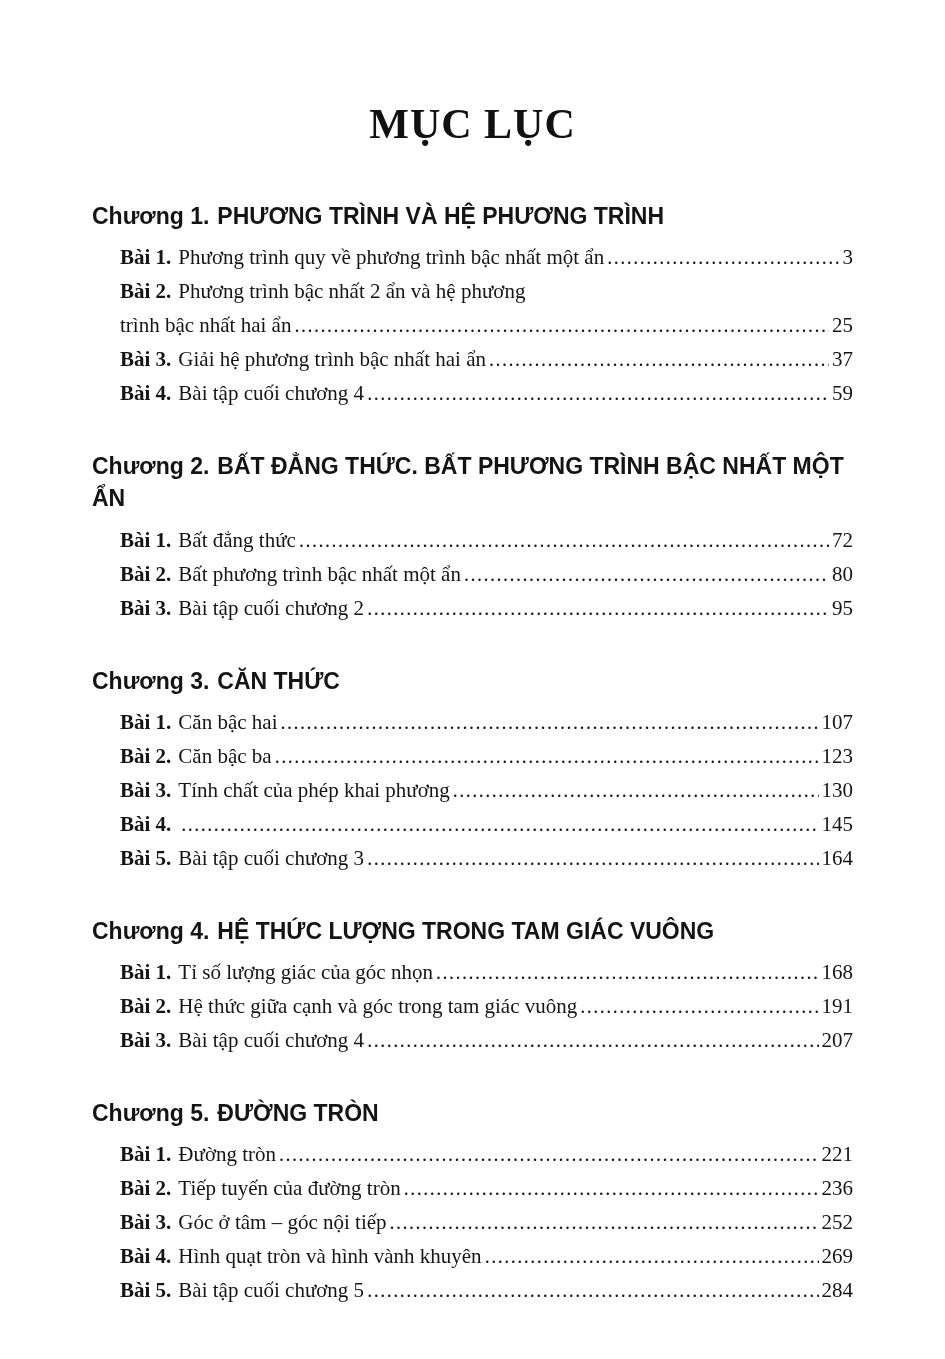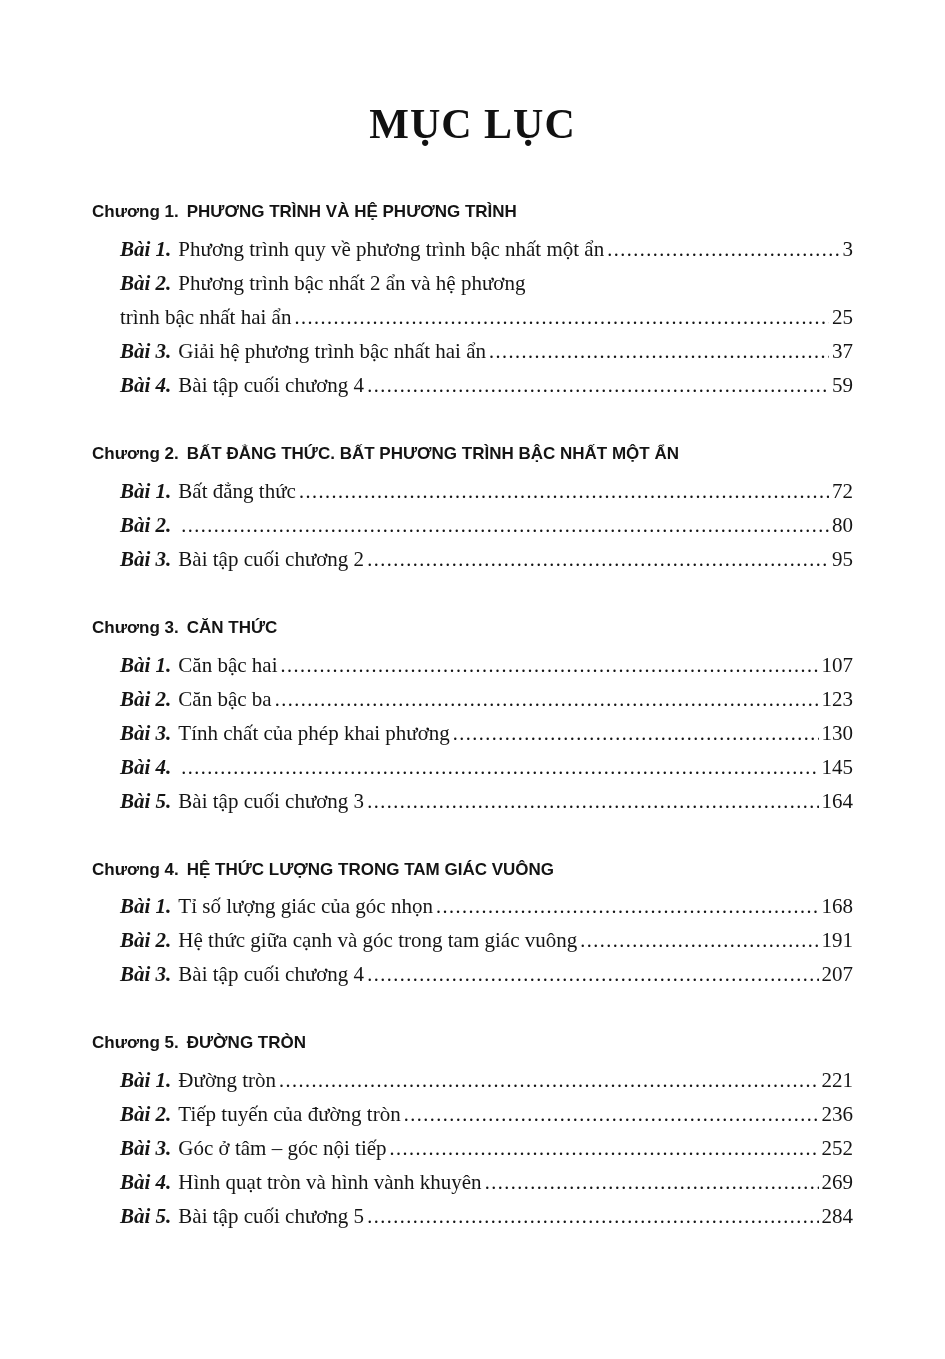--- a/index.html
+++ b/index.html
@@ -19,38 +19,37 @@
     text-align: center;
     letter-spacing: 1px;
     margin: 0 0 52px 0;
     color: #111;
   }
   .chapter { margin-top: 40px; }
   .chapter:first-child { margin-top: 0; }
   .chapter-heading {
     font-family: "Liberation Sans", sans-serif;
     font-weight: bold;
-    font-size: 17px;
+    font-size: 23px;
     line-height: 1.4;
     margin: 0 0 8px 0;
     color: #141414;
   }
   .ch-label { margin-right: 8px; }
   .entries { margin: 0; }
   .entry-row {
     display: flex;
     align-items: baseline;
     padding-left: 28px;
     font-size: 21px;
     line-height: 1.62;
     color: #151515;
   }
   .entry-label {
     font-weight: bold;
-    font-style: italic;
     margin-right: 7px;
     white-space: nowrap;
   }
   .entry-title { white-space: nowrap; }
   .dots {
     flex: 1 1 auto;
     overflow: hidden;
     white-space: nowrap;
     margin: 0 3px;
     min-width: 10px;
@@ -104,20 +103,21 @@
         <div class="chapter-heading"><span class="ch-label">Chương 2.</span><span class="ch-title">BẤT ĐẲNG THỨC. BẤT PHƯƠNG TRÌNH BẬC NHẤT MỘT ẨN</span></div>
         <div class="entries">
           <div class="entry-row">
             <span class="entry-label">Bài 1.</span>
             <span class="entry-title">Bất đẳng thức</span>
             <span class="dots"></span>
             <span class="entry-page">72</span>
           </div>
           <div class="entry-row">
             <span class="entry-label">Bài 2.</span>
+            <span class="entry-title">Bất phương trình bậc nhất một ẩn</span>
             <span class="dots"></span>
             <span class="entry-page">80</span>
           </div>
           <div class="entry-row">
             <span class="entry-label">Bài 3.</span>
             <span class="entry-title">Bài tập cuối chương 2</span>
             <span class="dots"></span>
             <span class="entry-page">95</span>
           </div>
         </div>

